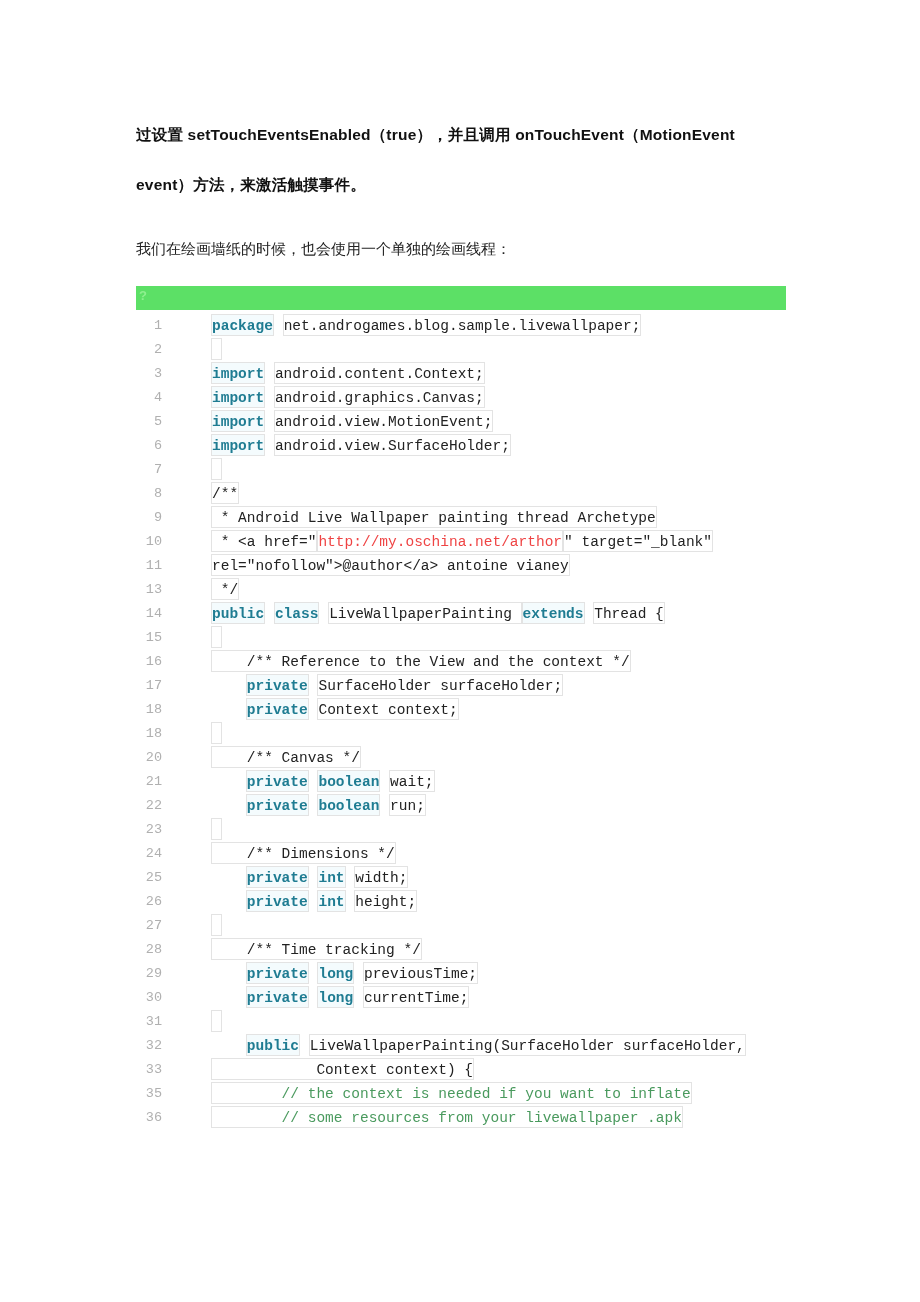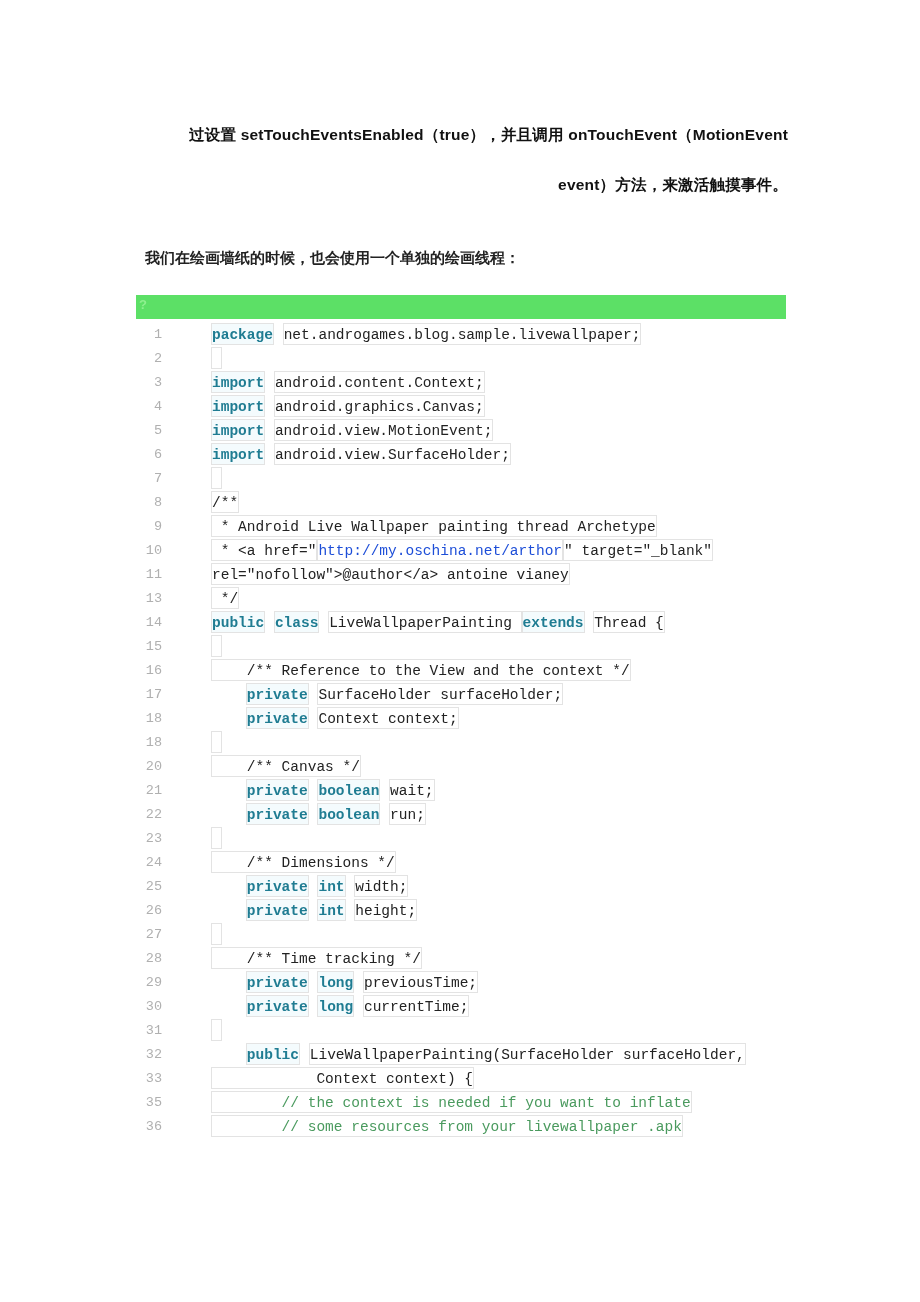--- a/index.html
+++ b/index.html
@@ -31,28 +31,27 @@
 
   
   .para-bold {
     font-weight: bold;
     font-size: 15.5px;
     line-height: 50px;
     letter-spacing: 0.2px;
     color: #111;
     margin: 0;
     width: 652px;
-    text-align: right;
   }
   .para-normal {
-    font-weight: bold;
+    font-weight: normal;
     font-size: 15px;
     line-height: 22px;
     color: #222;
-    margin: 9px;
+    margin: 0;
     padding-top: 28px;
   }
 
   
   .code-block {
     margin-top: 26px;
     width: 650px;
     position: relative;
   }
   .code-toolbar {
@@ -115,21 +114,21 @@
   .kw {
     color: #1f7c92;
     font-weight: bold;
     background: #f4fbfd;
   }
   .pl {
     color: #222222;
     background: #ffffff;
   }
   .lnk {
-    color: #1d4ed8;
+    color: #ef4444;
     background: #ffffff;
   }
   .cmt {
     color: #4a9a5e;
     background: #ffffff;
   }
   .cmt-d {
     color: #222222;
     background: #ffffff;
   }

